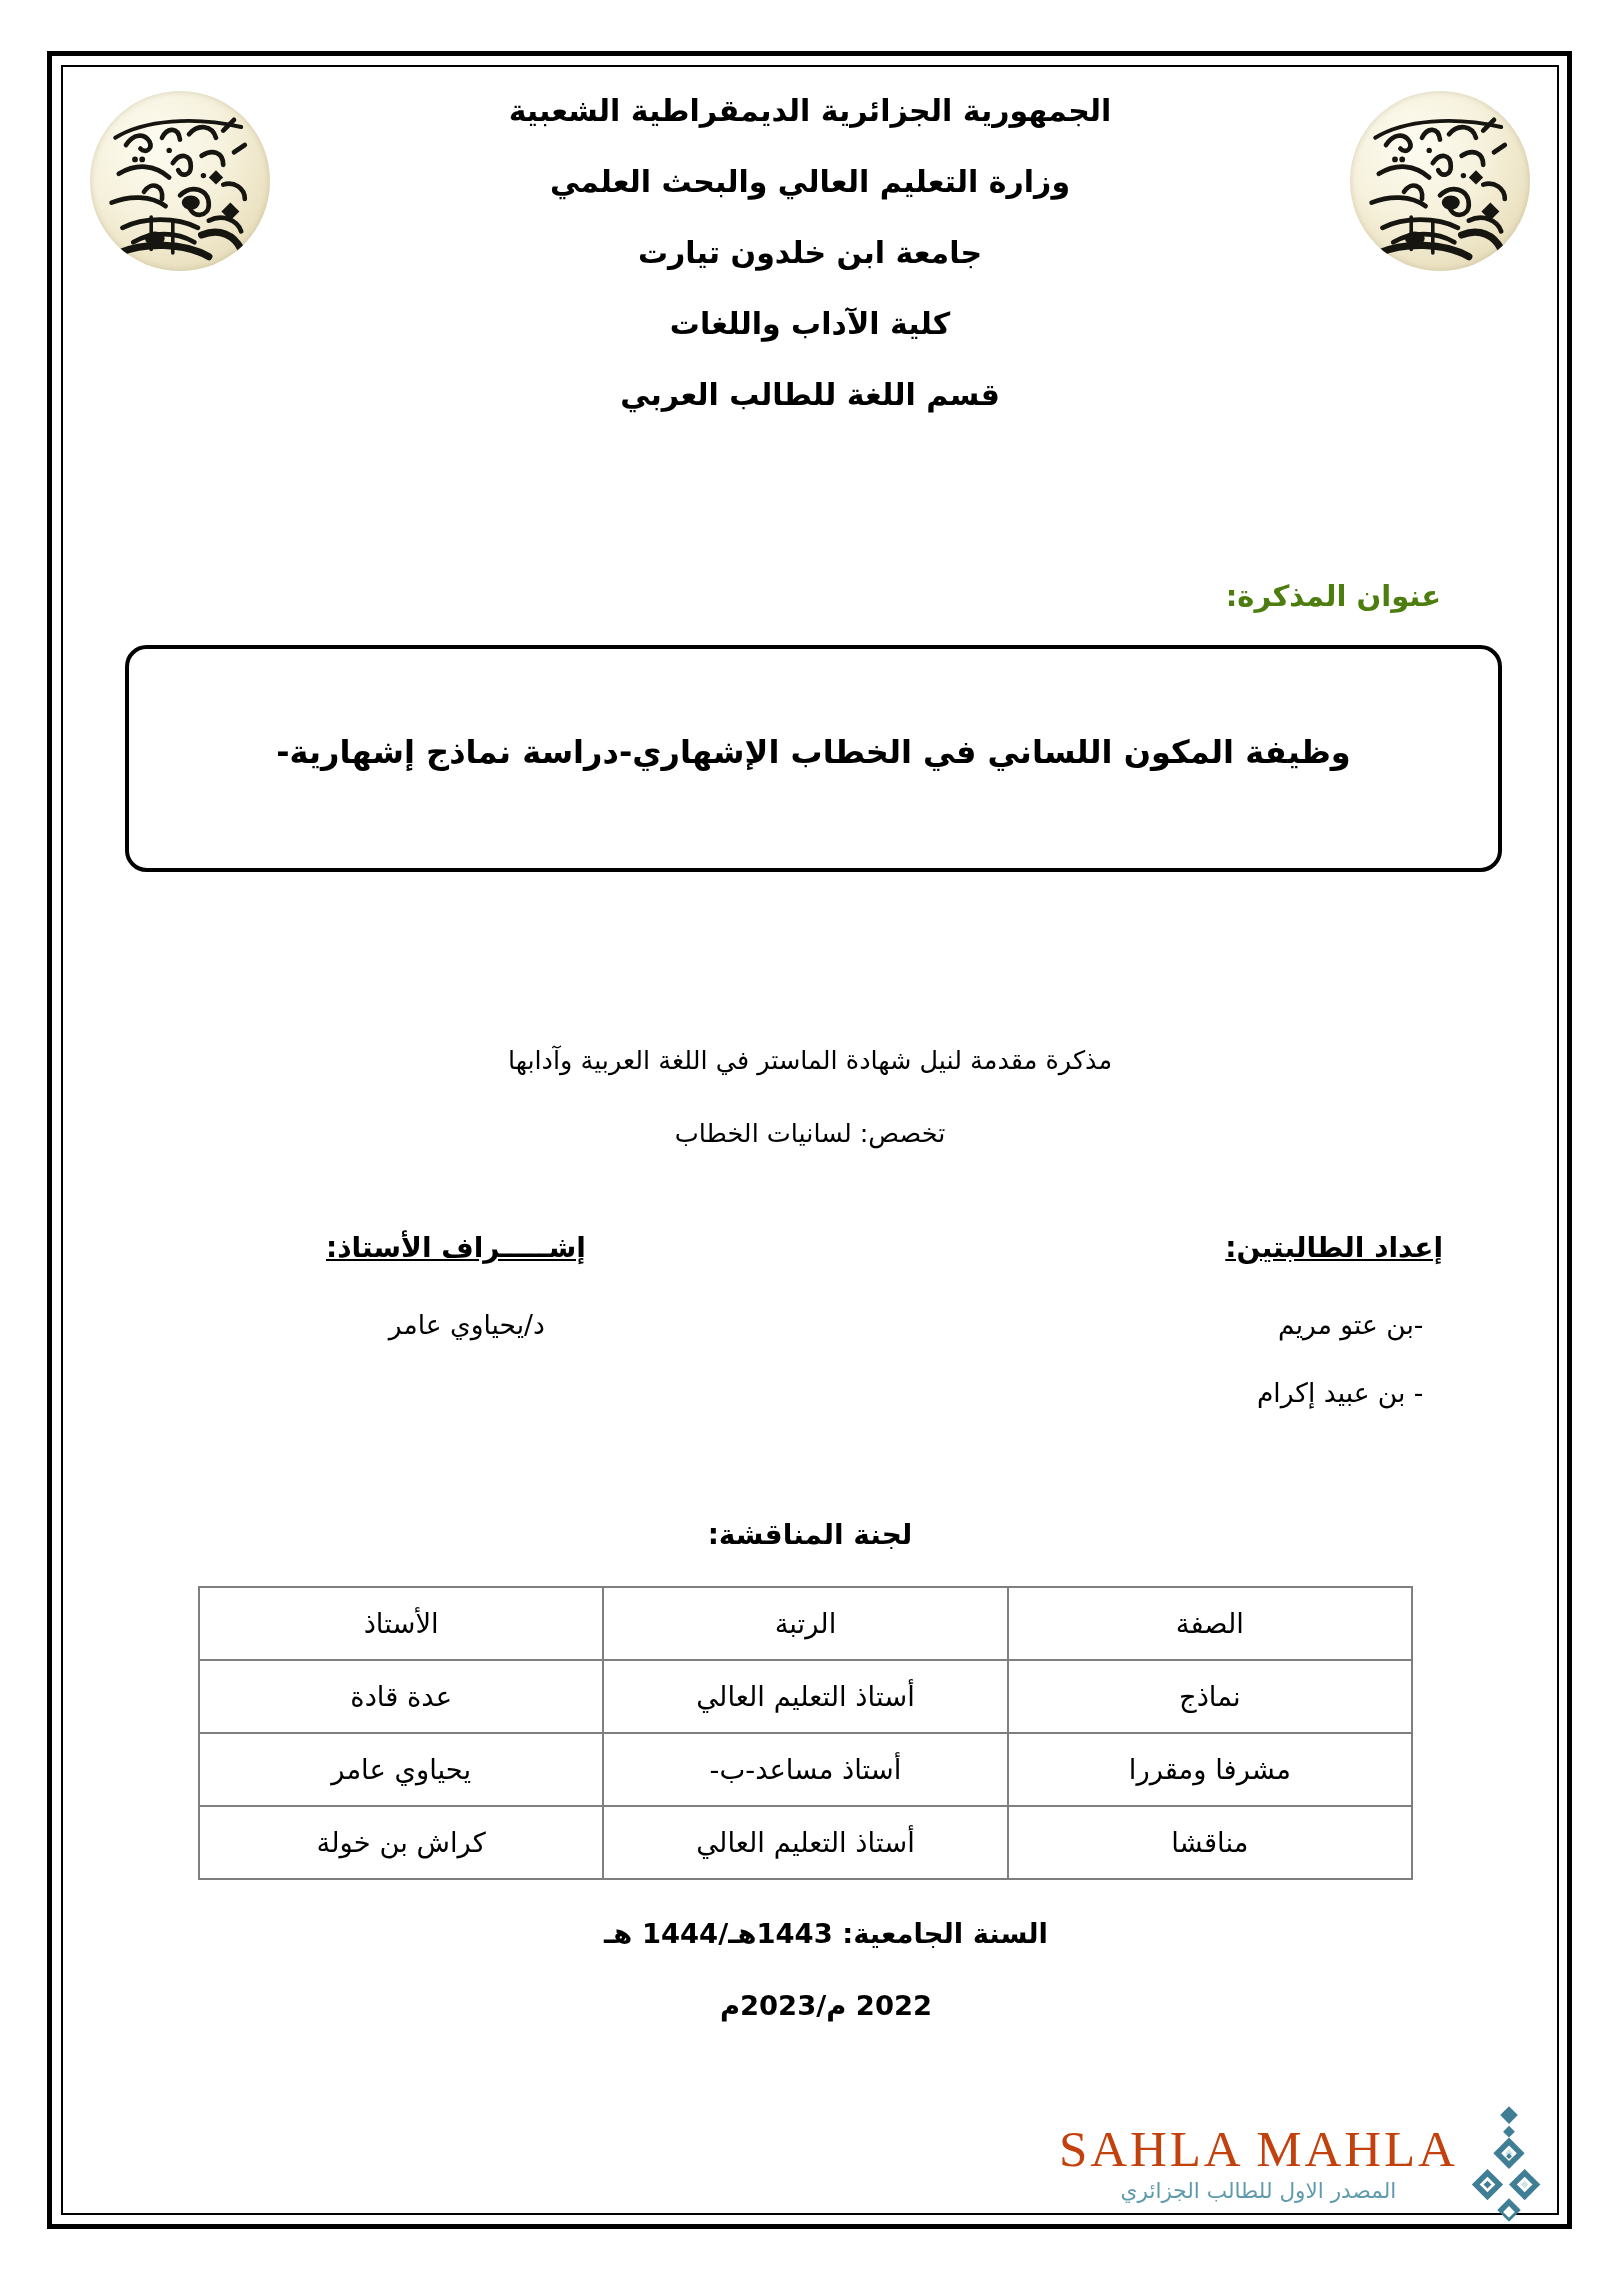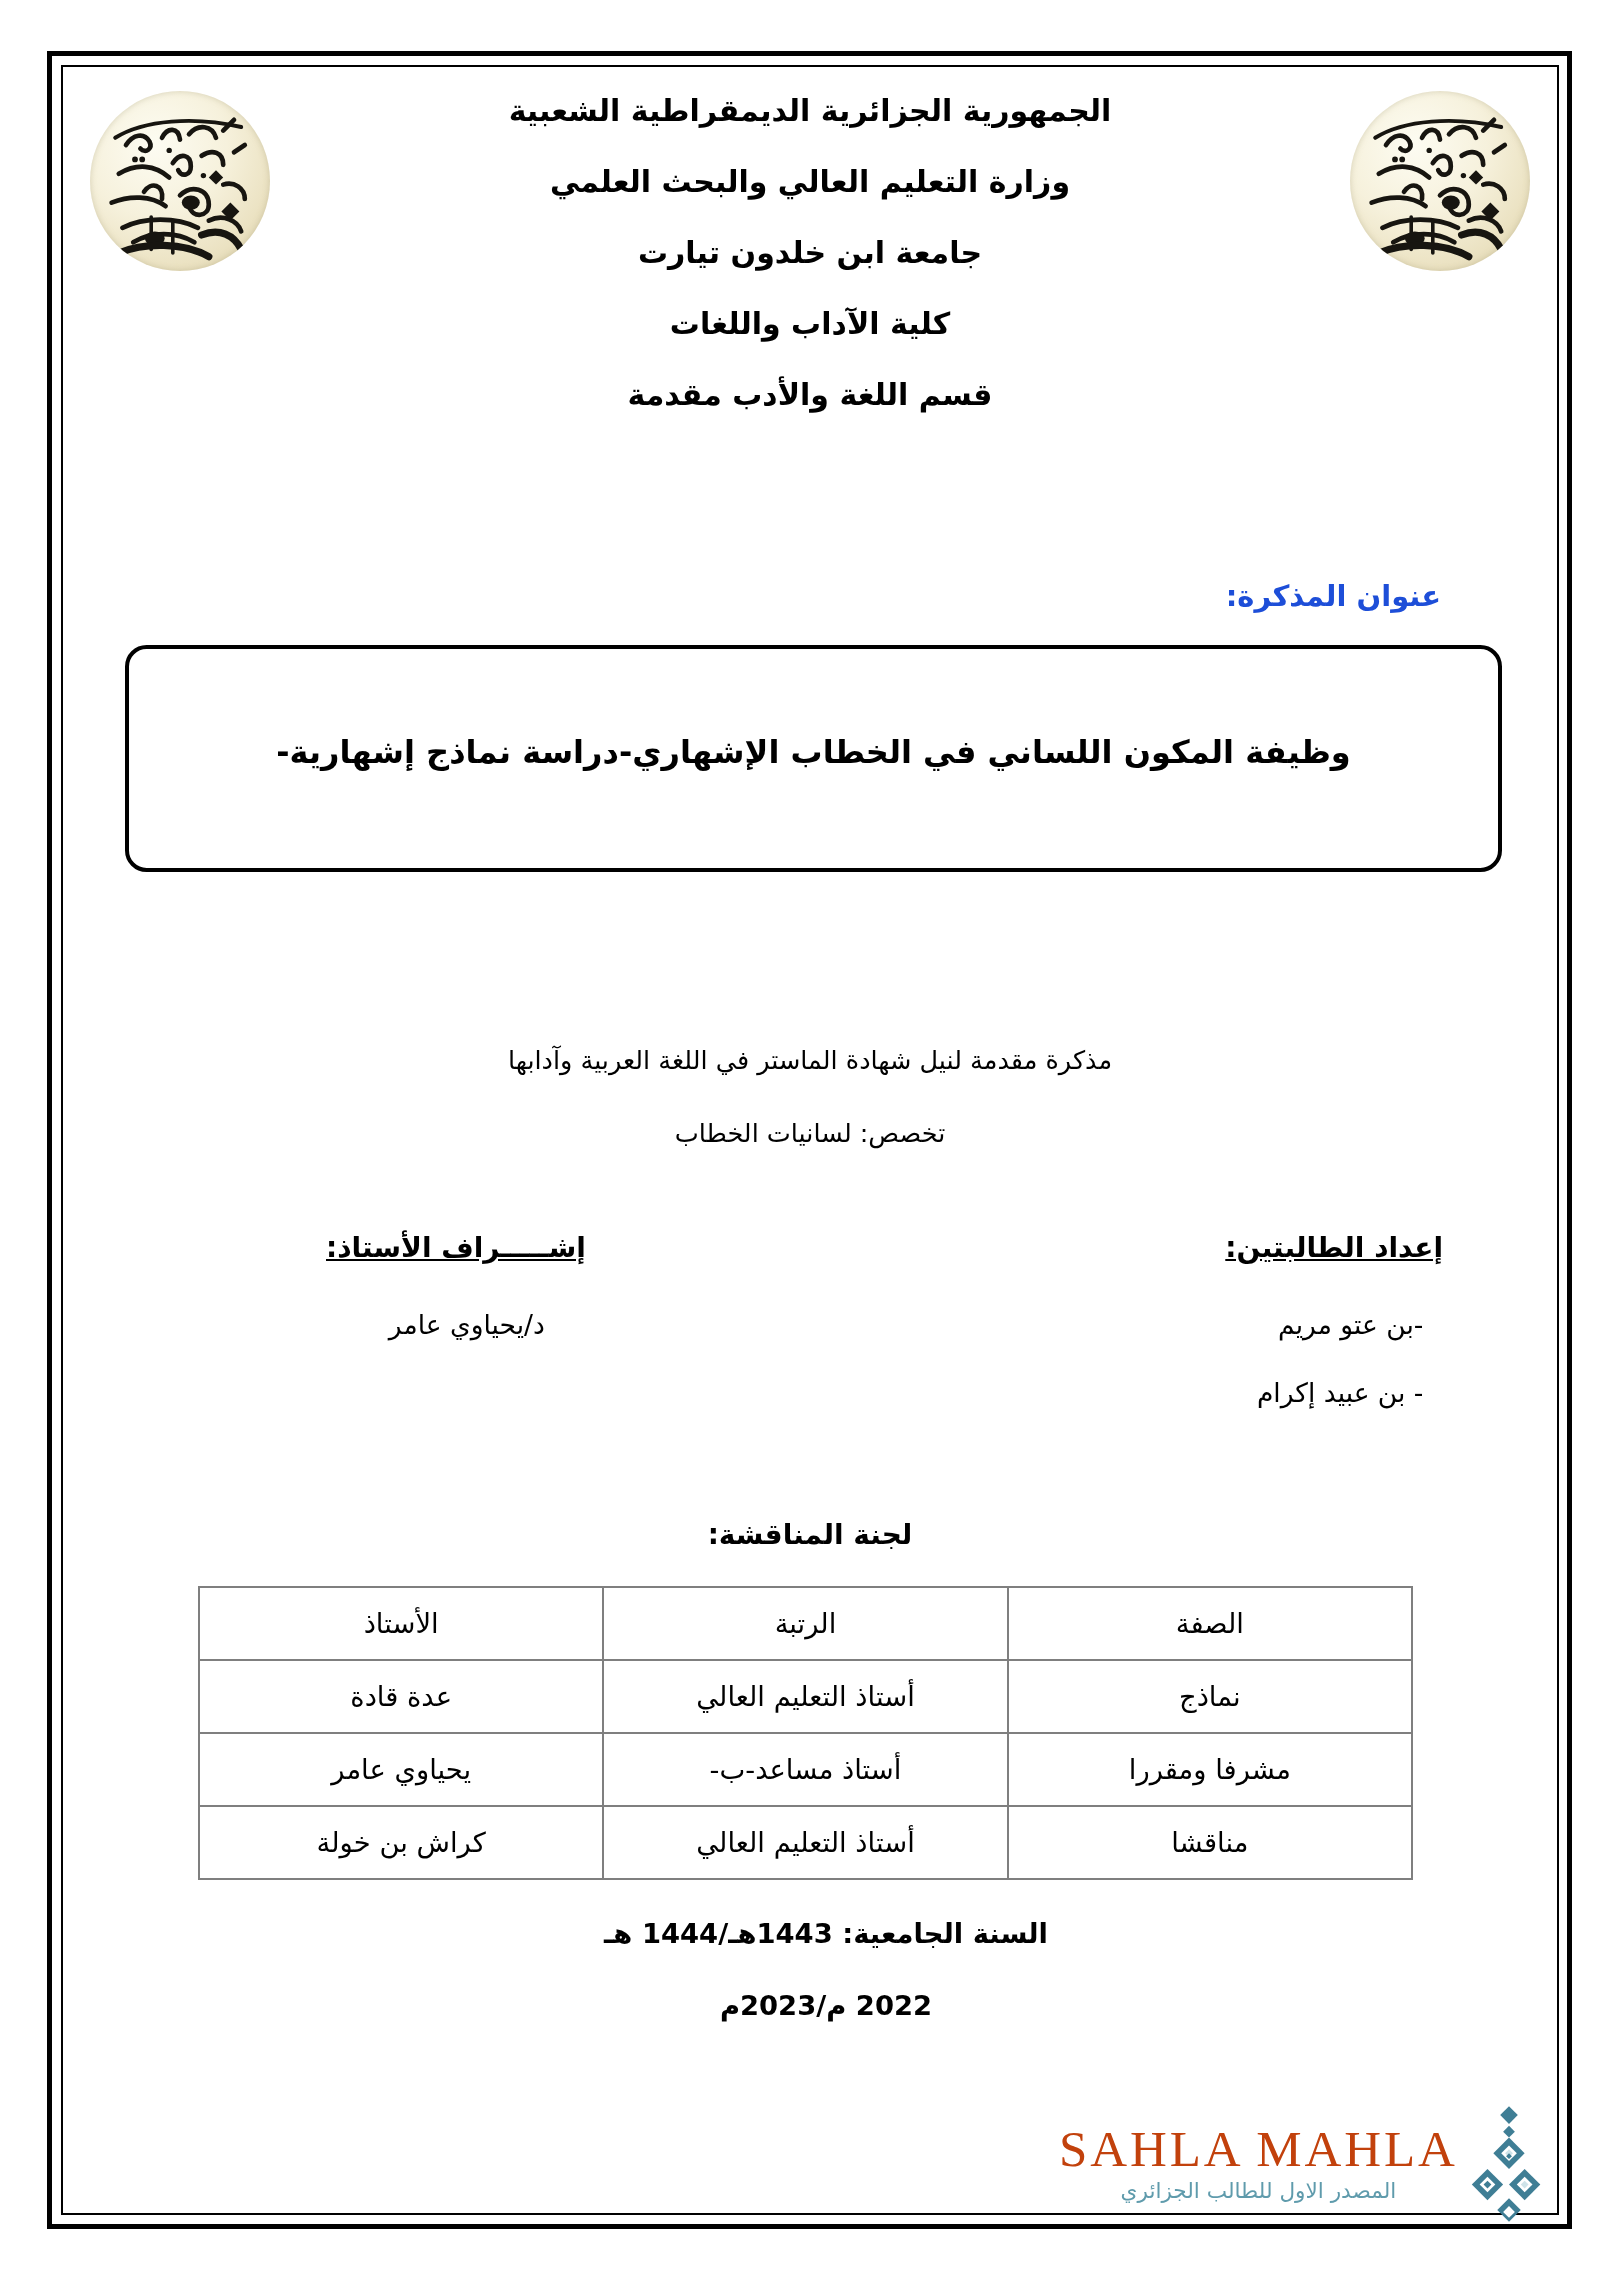--- a/index.html
+++ b/index.html
@@ -77,21 +77,21 @@
     white-space: nowrap;
   }
 
   
   .memo-label {
     position: absolute;
     right: 118px;
     top: 514px;
     font-size: 29px;
     font-weight: 700;
-    color: #1d4ed8;
+    color: #4d7c0f;
   }
 
   
   .title-box {
     position: absolute;
     left: 64px;
     right: 57px;
     top: 580px;
     height: 227px;
     border: 4.9px solid #000;
@@ -317,21 +317,21 @@
           <path d="M16 90 C30 84, 52 84, 66 92"></path>
         </g>
       </svg>
     </div>
 
     <div class="header">
       <div class="hline">الجمهورية الجزائرية الديمقراطية الشعبية</div>
       <div class="hline">وزارة التعليم العالي والبحث العلمي</div>
       <div class="hline">جامعة ابن خلدون تيارت</div>
       <div class="hline">كلية الآداب واللغات</div>
-      <div class="hline">قسم اللغة والأدب مقدمة</div>
+      <div class="hline">قسم اللغة للطالب العربي</div>
     </div>
 
     <div class="memo-label">عنوان المذكرة:</div>
 
     <div class="title-box">
       <div class="title-text">وظيفة المكون اللساني في الخطاب الإشهاري-دراسة نماذج إشهارية-</div>
     </div>
 
     <div class="degree-block">
       <div class="degree-line">مذكرة مقدمة لنيل شهادة الماستر في اللغة العربية وآدابها</div>

